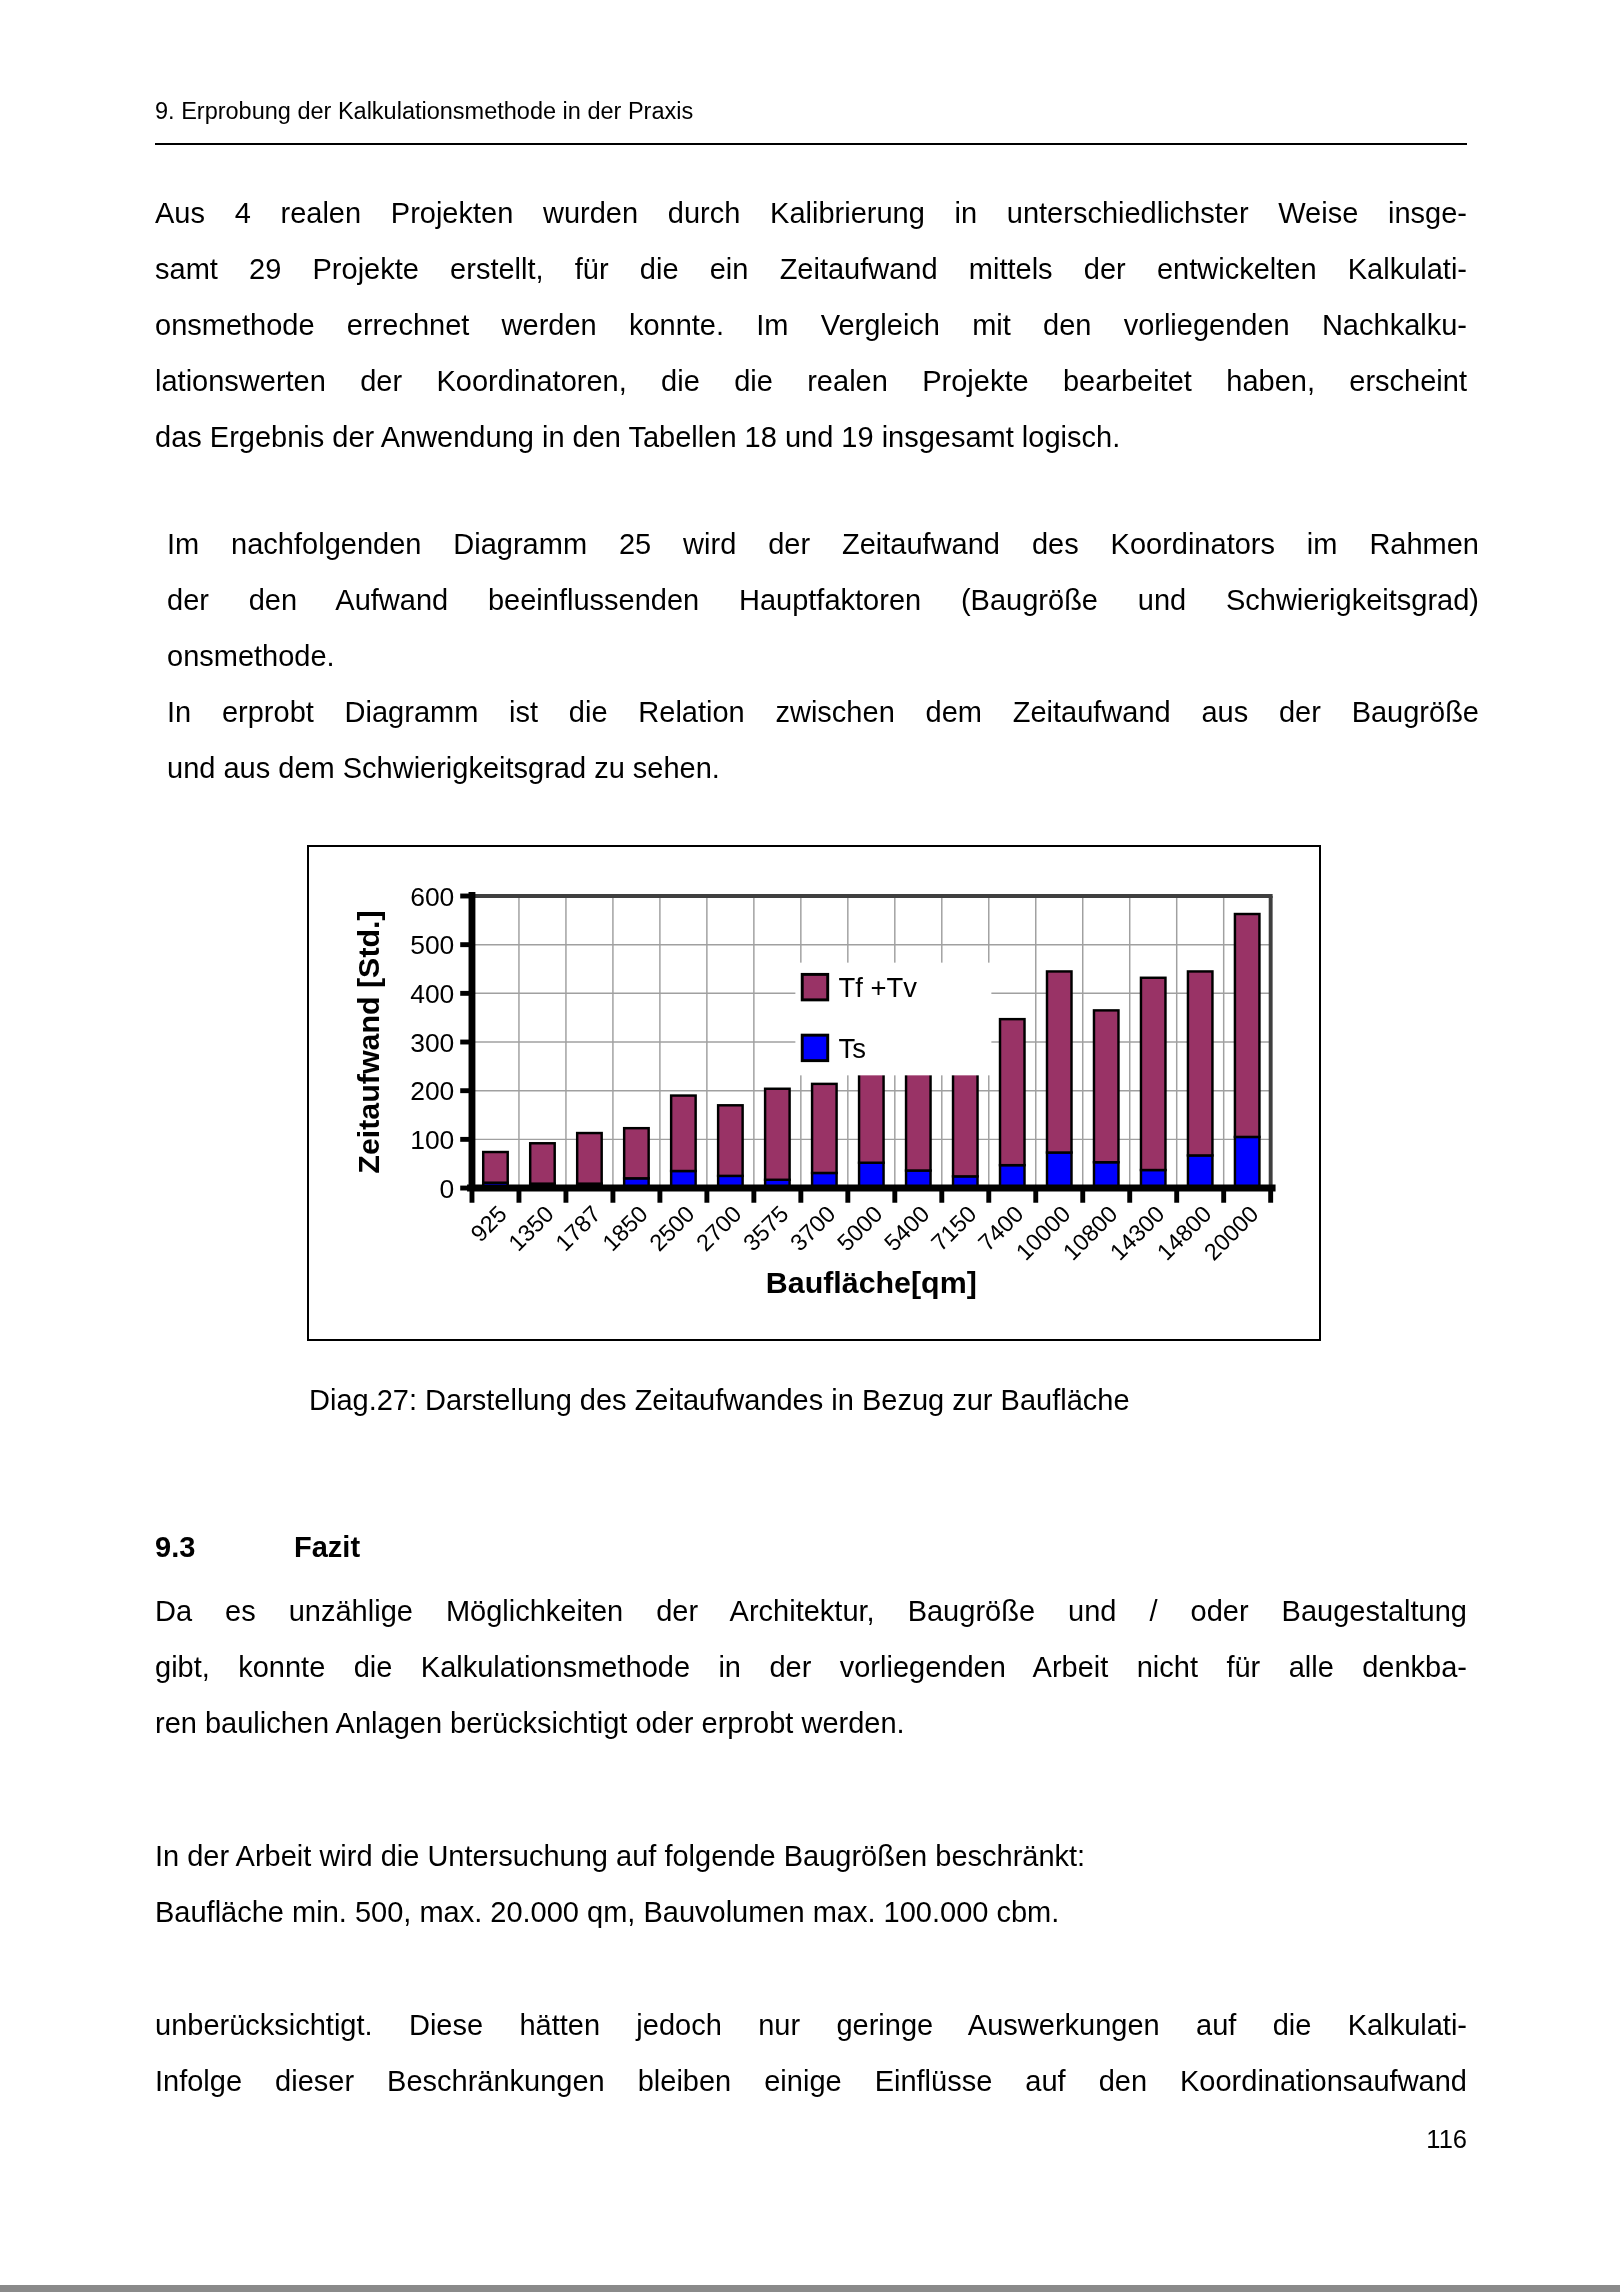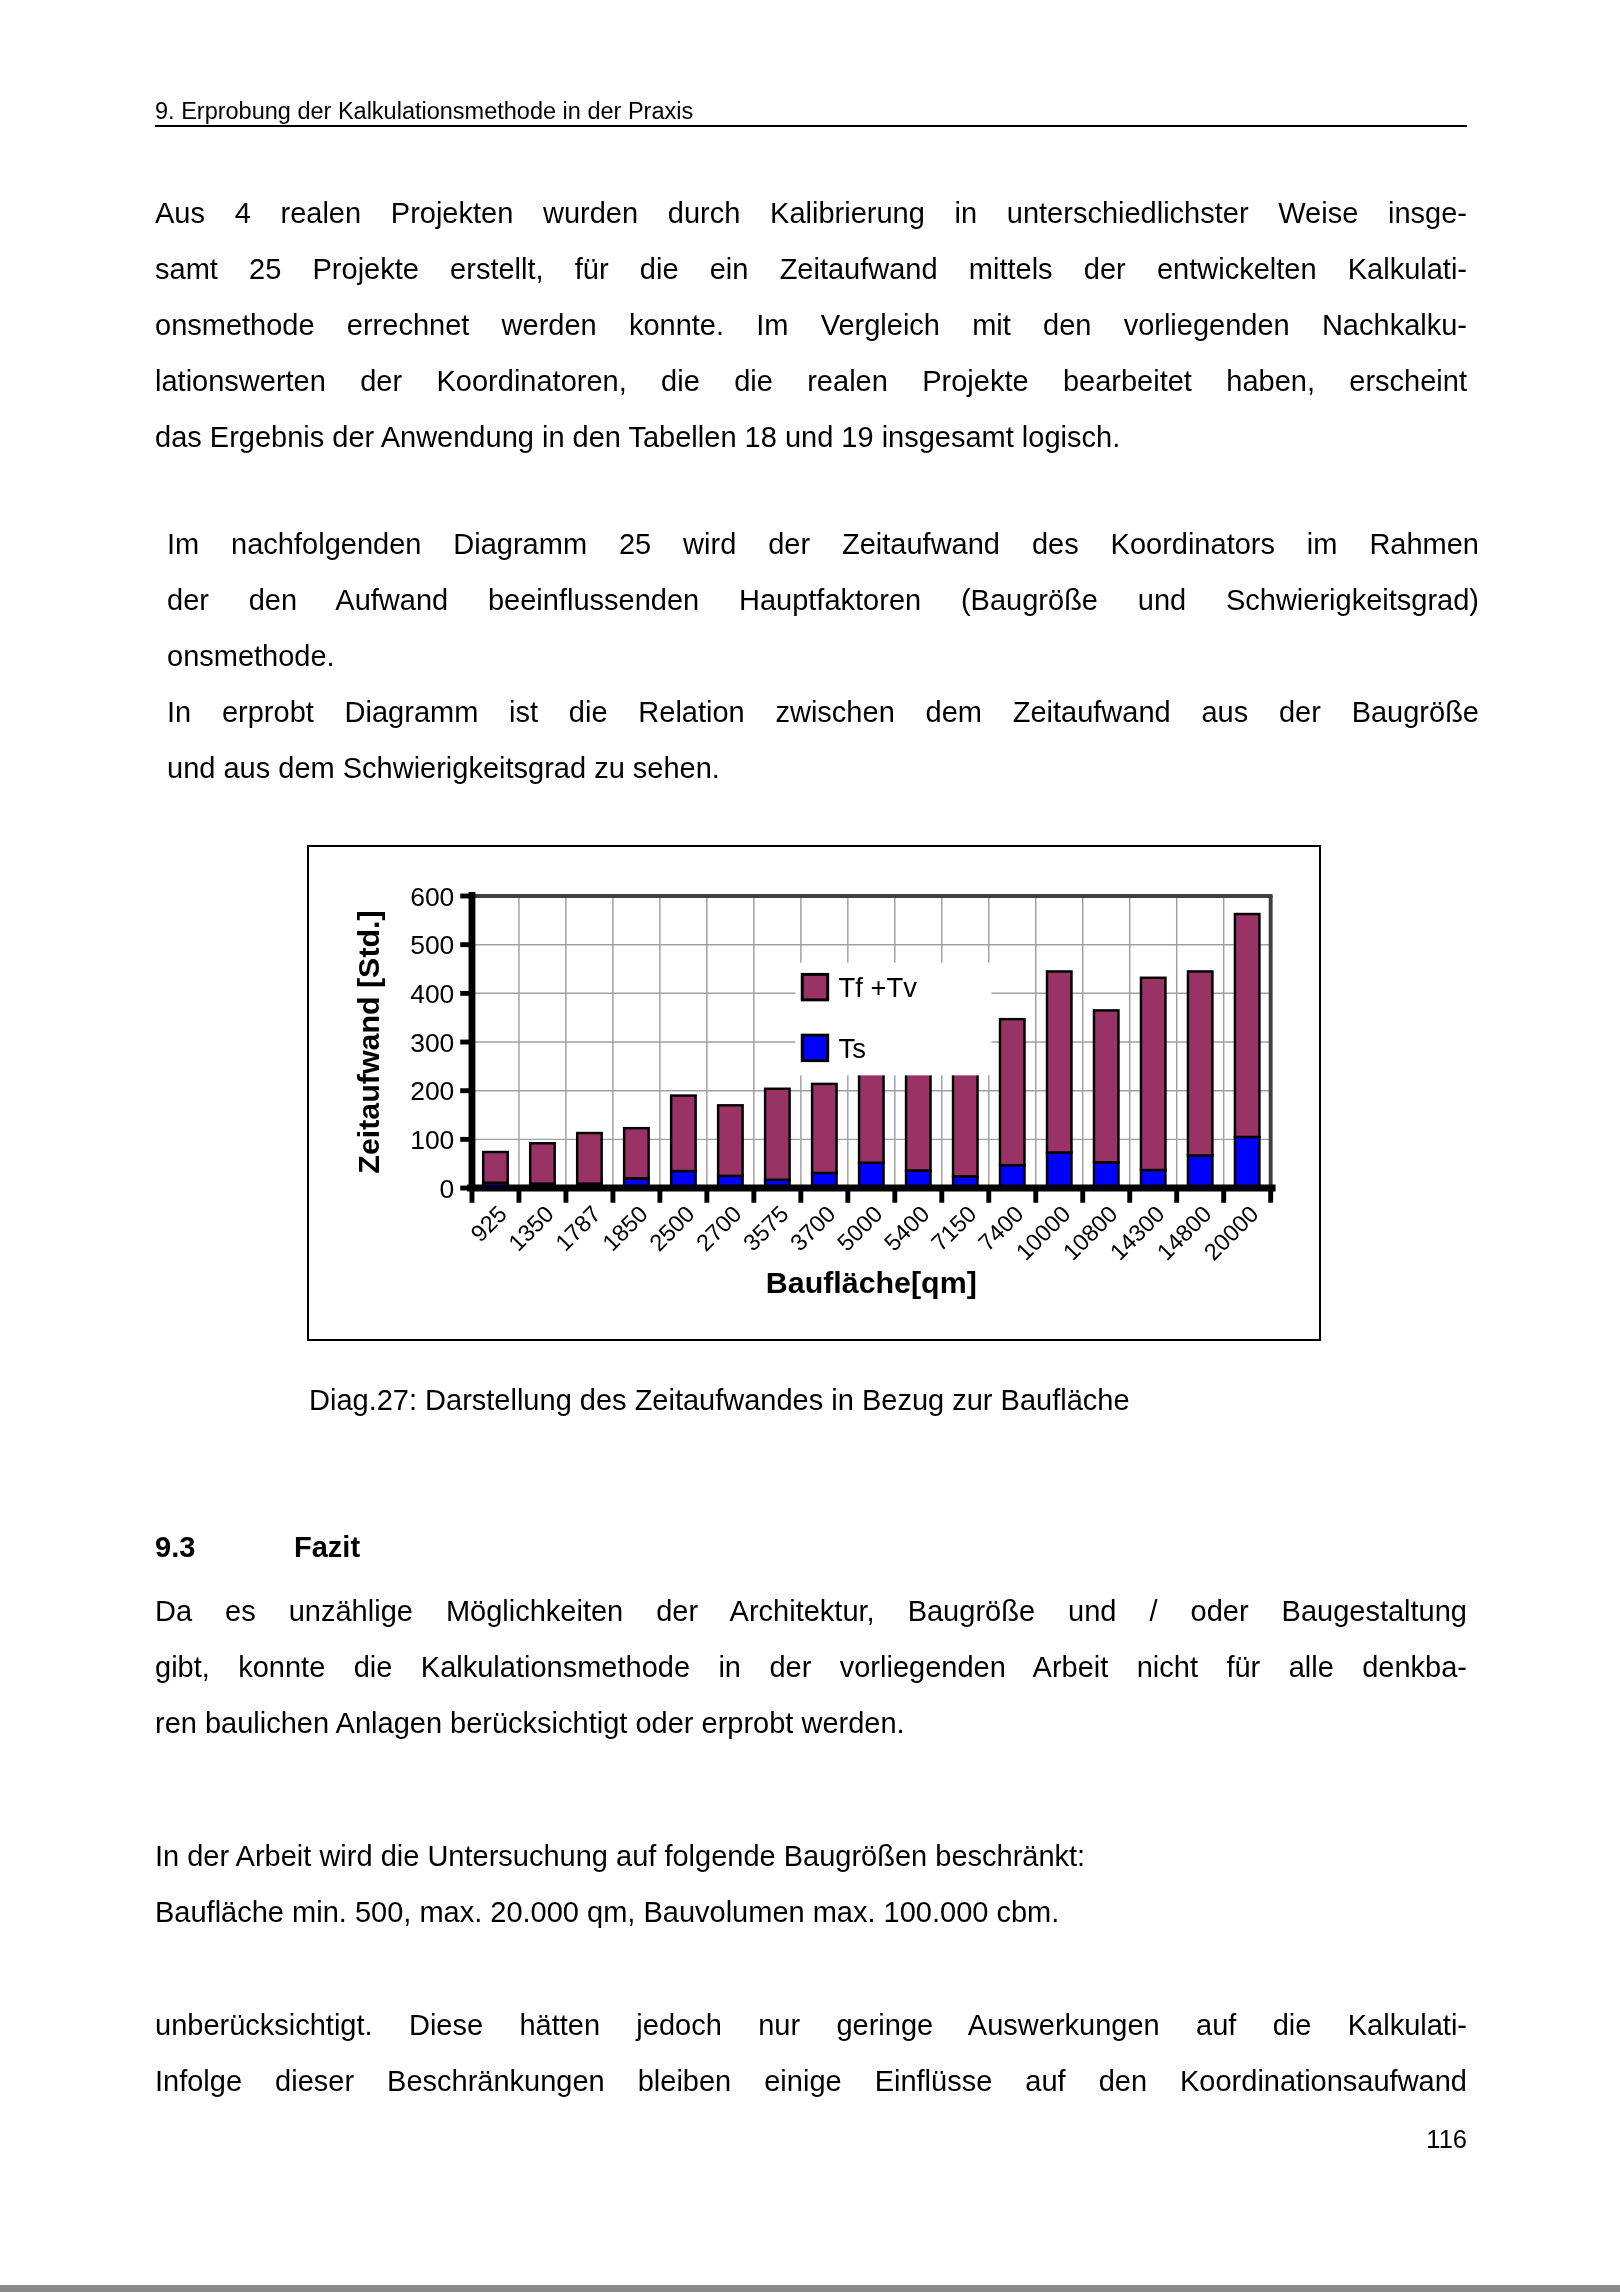--- a/index.html
+++ b/index.html
@@ -7,21 +7,21 @@
     position:relative;
     width:1620px;height:2293px;
     background:#ffffff;
     font-family:"Liberation Sans", sans-serif;
     color:#000;
     overflow:hidden;
   }
   .header{
     position:absolute;left:155px;top:98px;width:1312px;
     font-size:23.5px;line-height:27.4px;
-    padding-bottom:0;
+    padding-bottom:18px;
     border-bottom:2px solid #000;
   }
   .para{
     position:absolute;left:155px;width:1312px;
     font-size:29px;line-height:56px;
   }
   .line{ text-align:justify; text-align-last:justify; white-space:normal; }
   .line.no-just{ text-align:center; text-align-last:left; }
   .p1{ top:185px; }
   .p2p3{ top:516px;margin-left:12px; }
@@ -53,21 +53,21 @@
 </style>
 </head>
 <body>
 
 <div class="page">
 
   <div class="header">9. Erprobung der Kalkulationsmethode in der Praxis</div>
 
   <div class="para p1">
       <div class="line">Aus 4 realen Projekten wurden durch Kalibrierung in unterschiedlichster Weise insge-</div>
-      <div class="line">samt 25 Projekte erstellt, für die ein Zeitaufwand mittels der entwickelten Kalkulati-</div>
+      <div class="line">samt 29 Projekte erstellt, für die ein Zeitaufwand mittels der entwickelten Kalkulati-</div>
       <div class="line">onsmethode errechnet werden konnte. Im Vergleich mit den vorliegenden Nachkalku-</div>
       <div class="line">lationswerten der Koordinatoren, die die realen Projekte bearbeitet haben, erscheint</div>
       <div class="line no-just">das Ergebnis der Anwendung in den Tabellen 18 und 19 insgesamt logisch.</div>
     </div>
 
   <div class="para p2p3">
       <div class="line">Im nachfolgenden Diagramm 25 wird der Zeitaufwand des Koordinators im Rahmen</div>
       <div class="line">der den Aufwand beeinflussenden Hauptfaktoren (Baugröße und Schwierigkeitsgrad)</div>
       <div class="line no-just">onsmethode.</div>
       <div class="line">In erprobt Diagramm ist die Relation zwischen dem Zeitaufwand aus der Baugröße</div>

